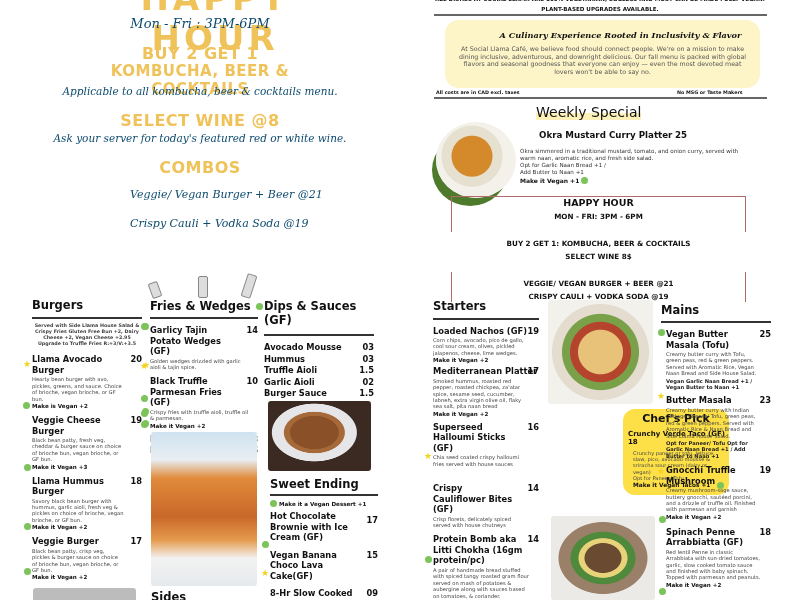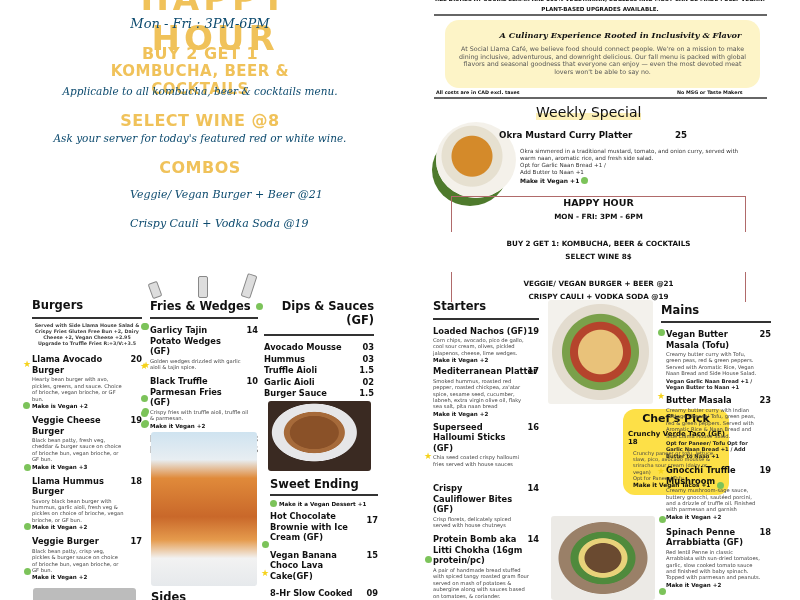--- a/index.html
+++ b/index.html
@@ -46,21 +46,21 @@
 <div class="abs" style="left:445px; top:20px; width:315px; height:68px; background:#fdf4c7; border-radius:14px;">
   <div class="center" style="font-family:'DejaVu Serif', serif; font-style:italic; font-weight:bold; font-size:8.2px; margin-top:10px;padding-left:36px;">A Culinary Experience Rooted in Inclusivity &amp; Flavor</div>
   <div class="center" style="font-size:6.3px; line-height:7.6px; color:#555; padding:5px 12px 0;">At Social Llama Café, we believe food should connect people. We're on a mission to make dining inclusive, adventurous, and downright delicious. Our fall menu is packed with global flavors and seasonal goodness that everyone can enjoy — even the most devoted meat lovers won't be able to say no.</div>
 </div>
 <div class="abs" style="left:436px; top:90px; font-size:4.8px; font-weight:bold;">All costs are in CAD excl. taxes</div>
 <div class="abs" style="left:677px; top:90px; font-size:4.8px; font-weight:bold;">No MSG or Taste Makers</div>
 <div class="abs rule" style="left:434px; top:97px; width:333px; height:1.5px; background:#666;"></div>
 
 <div class="abs" style="left:436px; top:122px; width:80px; height:76px; border-radius:50%; background:radial-gradient(circle at 45% 45%, #d48a2a 0 20px, #e6e0d0 21px 30px, #f4f1ea 31px); box-shadow:-6px 10px 0 -2px #4e7a2c;"></div>
 <div class="abs" style="left:536px; top:104px; font-size:14px; font-weight:normal; background:linear-gradient(transparent 55%, #fdf0b8 55%);">Weekly Special</div>
-<div class="abs" style="left:499px; top:130px; font-size:8.7px; font-weight:bold;">Okra Mustard Curry Platter</div>
+<div class="abs" style="left:539px; top:130px; font-size:8.7px; font-weight:bold;">Okra Mustard Curry Platter</div>
 <div class="abs" style="left:675px; top:130px; font-size:8.7px; font-weight:bold;">25</div>
 <div class="abs" style="left:520px; top:148px; width:230px; font-size:5.6px; line-height:6.8px; color:#333;">Okra simmered in a traditional mustard, tomato, and onion curry, served with warm naan, aromatic rice, and fresh side salad.</div>
 <div class="abs" style="left:520px; top:162px; font-size:5.6px; color:#333;">Opt for Garlic Naan Bread +1 /</div>
 <div class="abs" style="left:520px; top:169px; font-size:5.6px; color:#333;">Add Butter to Naan +1</div>
 <div class="abs vegan" style="left:520px; top:176px; font-size:6px;">
     <span>Make it Vegan +1</span>
     <span class="leaf"></span>
   </div>
 
 <div class="abs" style="left:451px; top:196px; width:295px; height:36px; border:1px solid #b06a6a; border-bottom:none;"></div>
@@ -149,21 +149,21 @@
   </div>
 </div>
 <span class="abs leaf" style="left:142px; top:323px;"></span>
 <span class="abs star" style="left:142px; top:361px;">★</span>
 <span class="abs leaf" style="left:142px; top:408px;"></span>
 <span class="abs leaf" style="left:142px; top:420px;"></span>
 <div class="abs photo" style="left:151px; top:432px; width:106px; height:154px; background:linear-gradient(180deg, #cfe3f0 0%, #e8eef2 18%, #e08a3a 30%, #c9682a 55%, #e59a4c 70%, #f2f2f2 82%, #e6e9ec 100%);"></div>
 <div class="abs sec-title" style="left:151px; top:590px;">Sides</div>
 
 <div class="abs" style="left:264px; top:299px; width:110px;">
-  <div class="sec-title" style="display:flex; align-items:center; gap:2px;text-align:right;">Dips &amp; Sauces (GF)</div>
+  <div class="sec-title" style="display:flex; align-items:center; gap:2px;">Dips &amp; Sauces (GF)</div>
   <div class="rule" style="margin-top:7px;"></div>
   <div class="item" style="margin-top:6px;">
       <div class="item-name">Avocado Mousse</div>
       <div class="item-price">03</div>
     </div>
   <div class="item" style="margin-top:1px;">
       <div class="item-name">Hummus</div>
       <div class="item-price">03</div>
     </div>
   <div class="item" style="margin-top:1px;">

